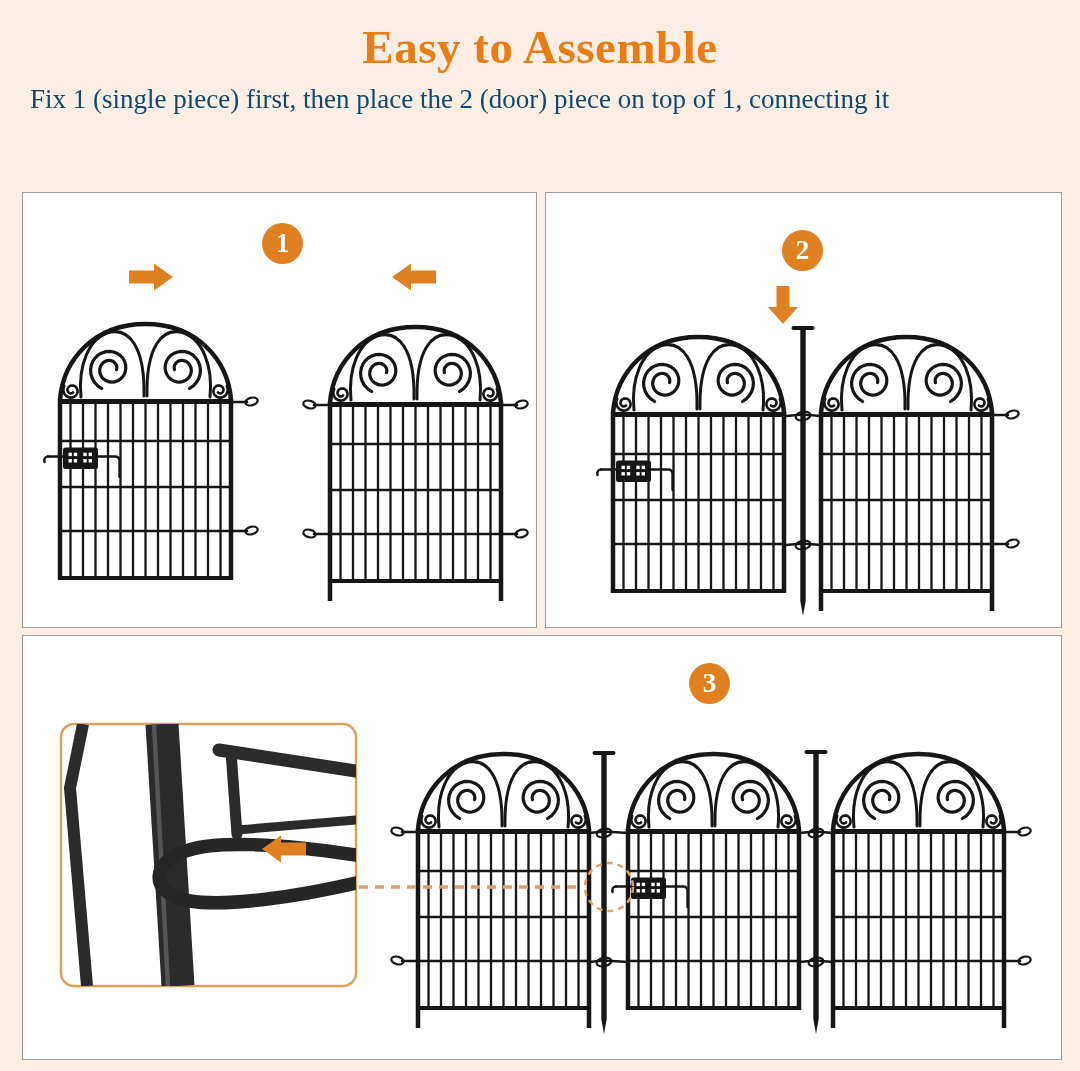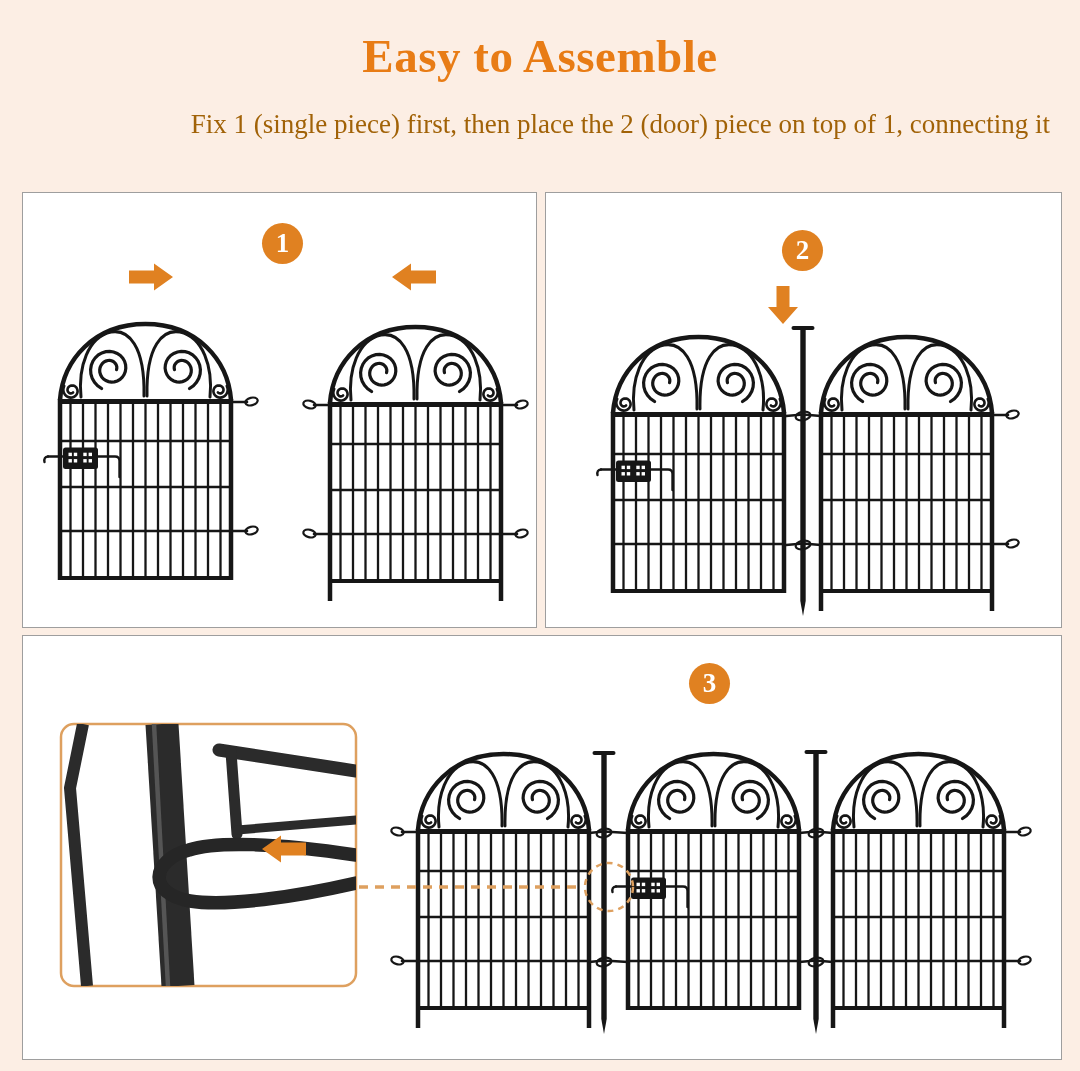--- a/index.html
+++ b/index.html
@@ -2,28 +2,28 @@
 <html style="--accent: #e08121; --title-orange: #e87c15; --tan: #dea05f; --page-bg: #fceee4; --panel-border: #9e9e9e;"><head>
 <meta charset="utf-8">
 <style>
   html,body{margin:0;padding:0;}
   body{
     width:1080px;height:1071px;position:relative;overflow:hidden;
     background:var(--page-bg,#fceee4);
     font-family:"Liberation Serif",serif;
   }
   .title{
-    margin:11px;padding-top:16px;text-align:center;
+    margin:2px;padding-top:16px;text-align:center;
     font-size:47px;font-weight:bold;line-height:1.25;
     color:var(--title-orange,#e87c15);
     letter-spacing:0.5px;
   }
   .subtitle{
-    margin:18px auto 0;width:1020px;text-align:right;
-    font-size:27px;color:#a16207;line-height:1.55;
+    margin:2px auto 0;width:1020px;text-align:left;
+    font-size:27px;color:#0c4a6e;line-height:1.55;
   }
   .panel{
     position:absolute;background:#ffffff;
     border:1px solid var(--panel-border,#9e9e9e);
     box-sizing:border-box;
   }
   #panel1{left:22px;top:192px;width:515px;height:436px;}
   #panel2{left:545px;top:192px;width:517px;height:436px;}
   #panel3{left:22px;top:635px;width:1040px;height:425px;}
   .panel svg{position:absolute;left:0;top:0;}

